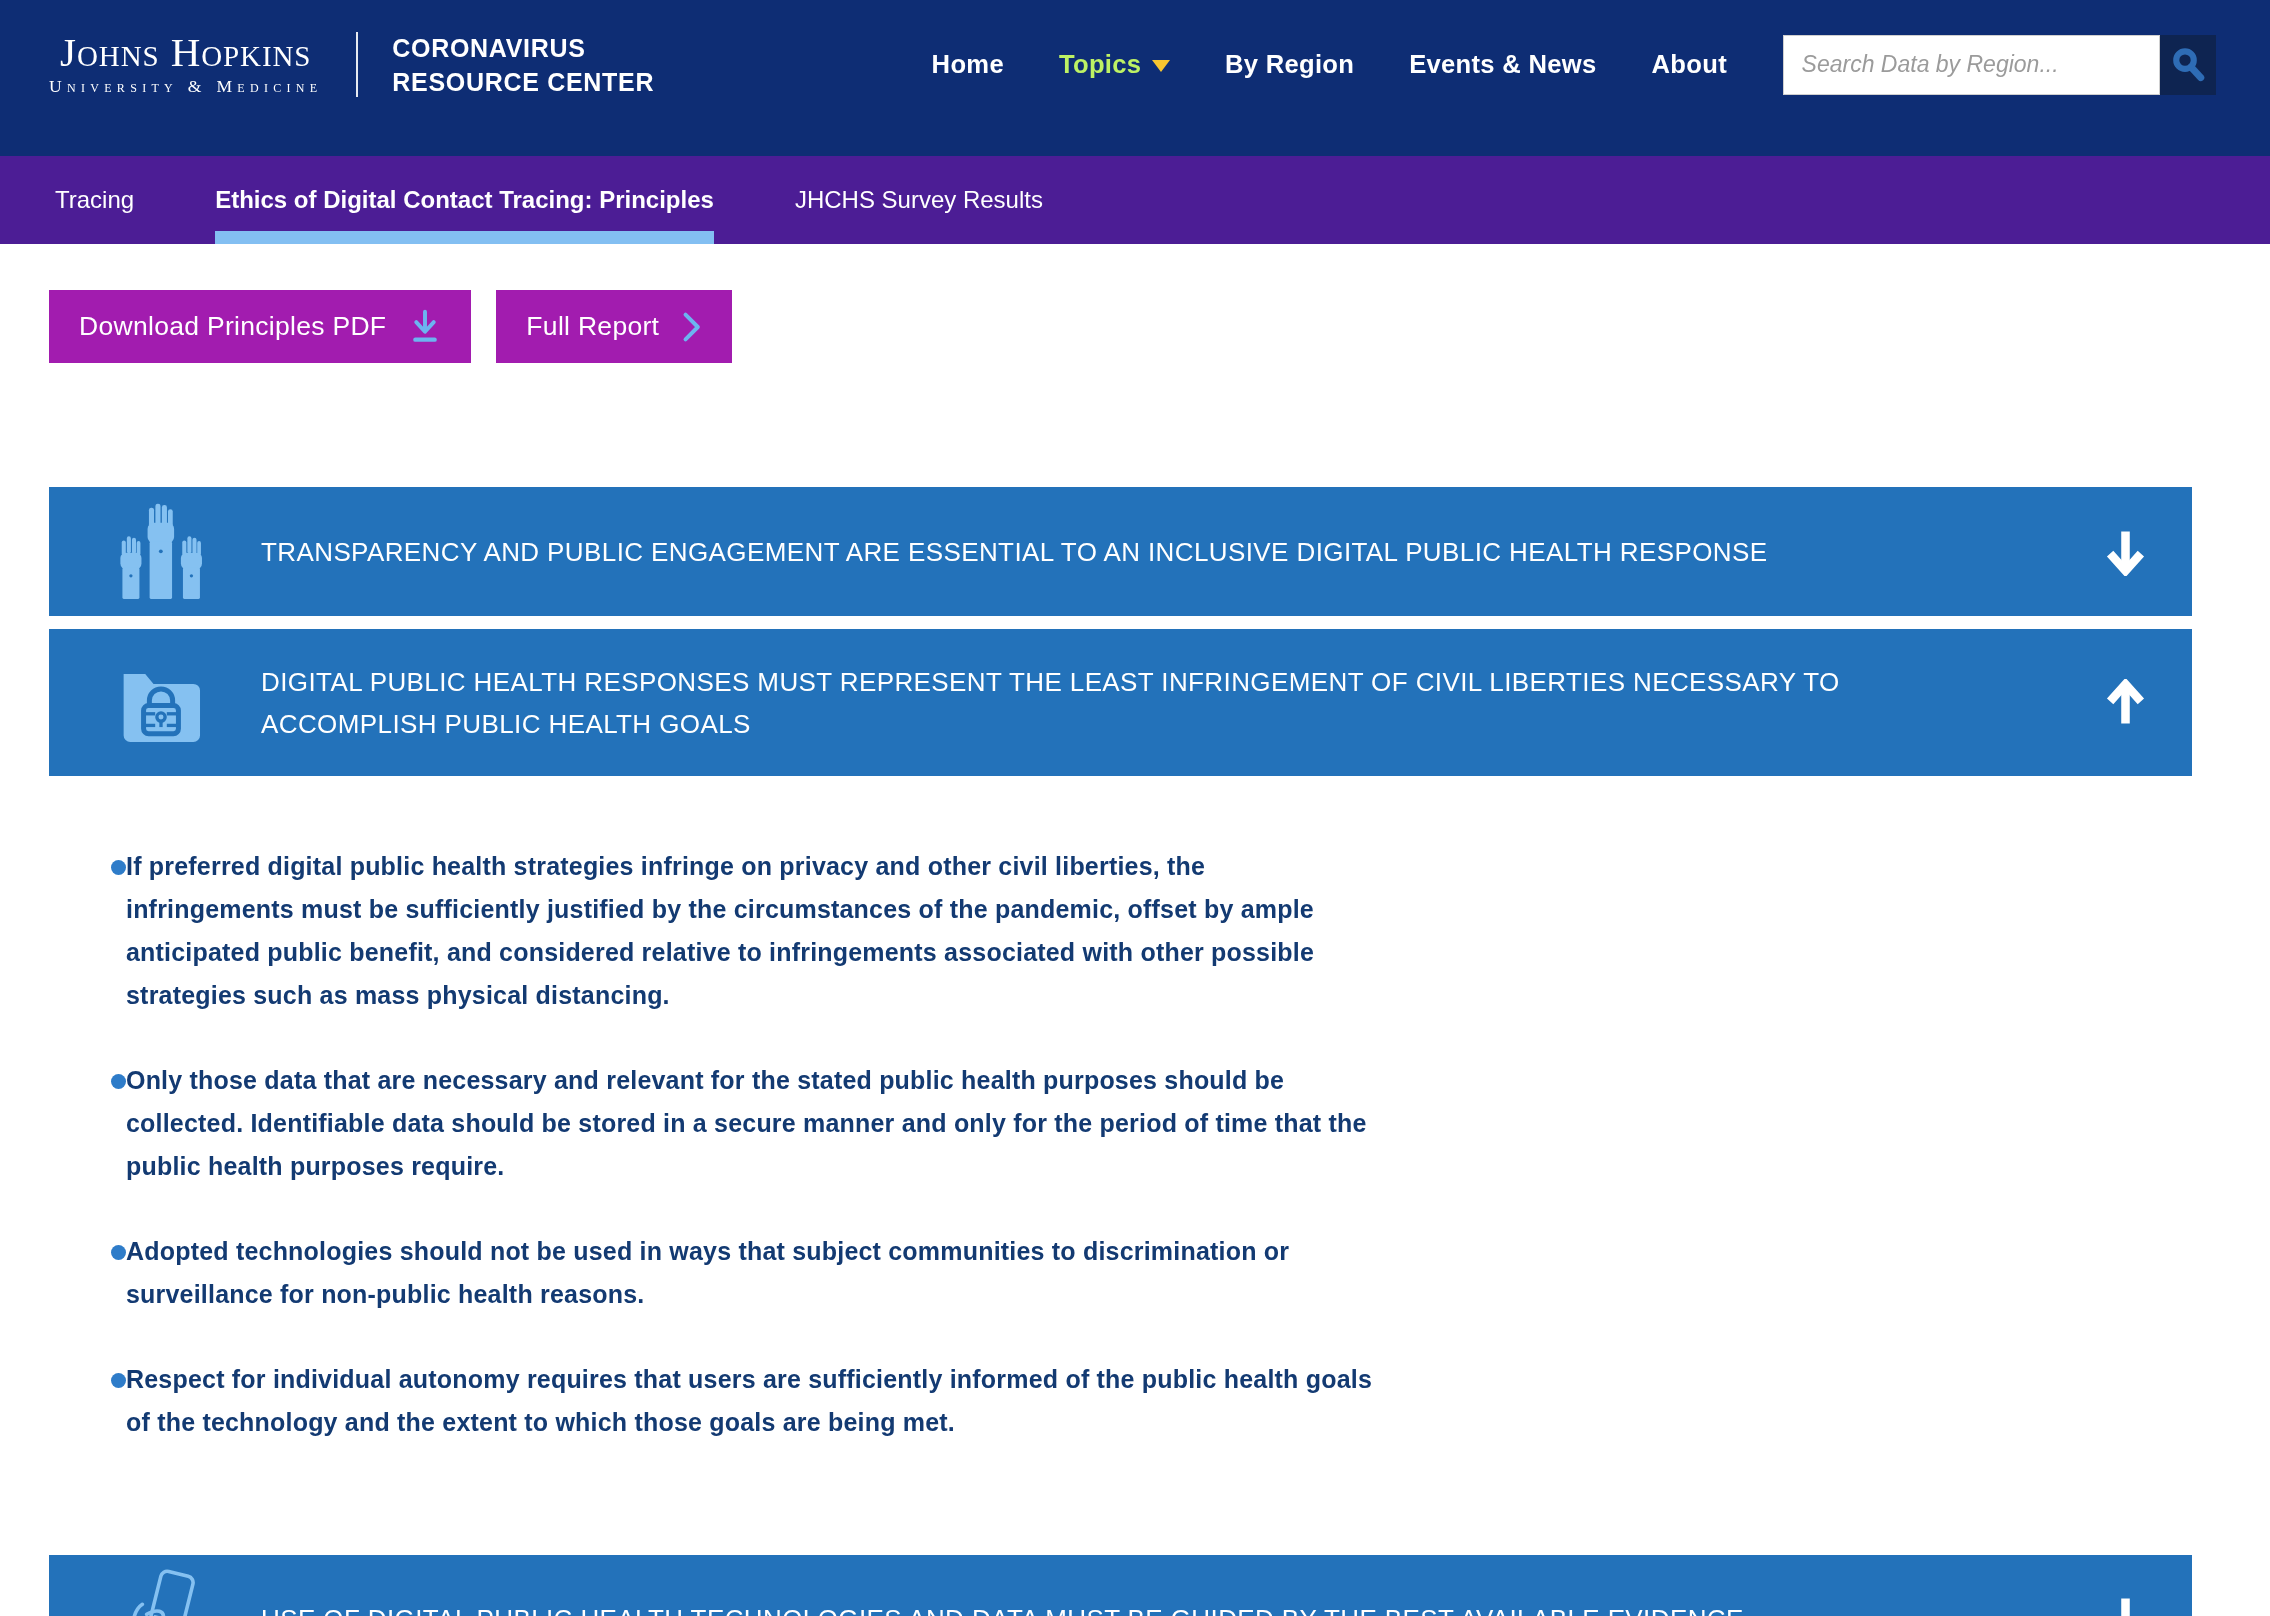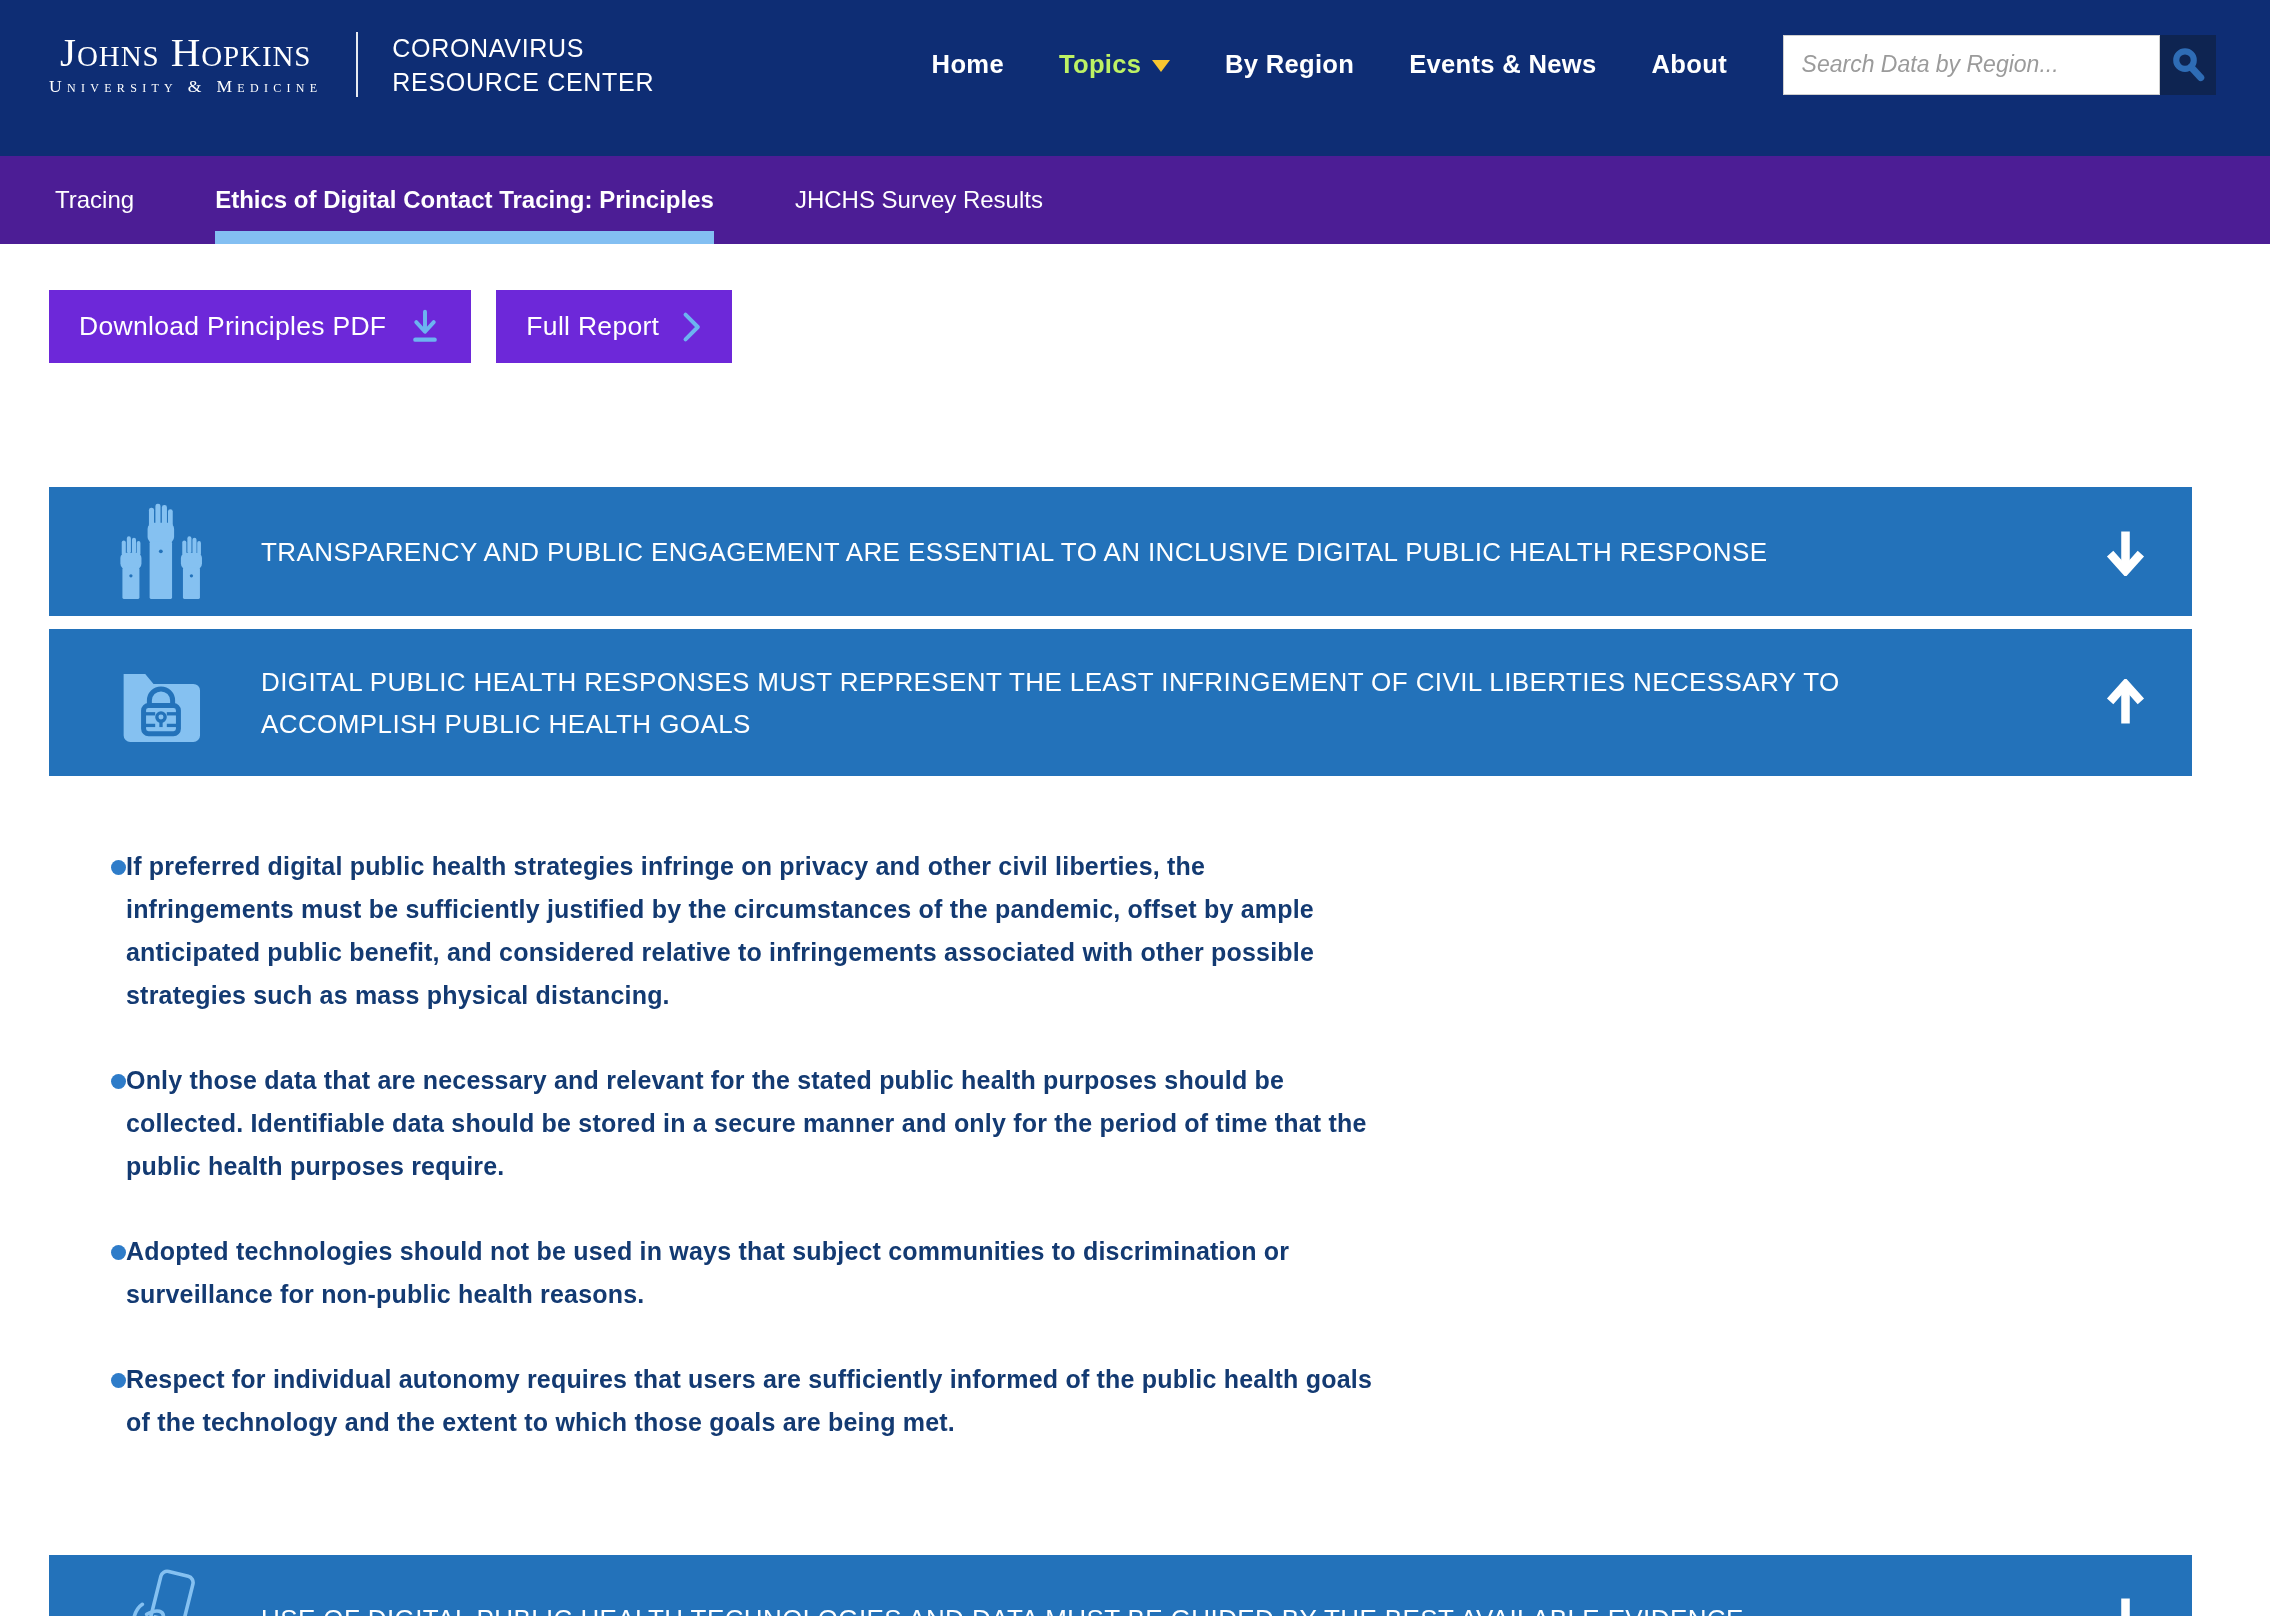--- a/index.html
+++ b/index.html
@@ -47,21 +47,21 @@
     letter-spacing: 5.3px;
     line-height: 25px;
   }
   .logo-divider {
     width: 1.8px;
     height: 65px;
     background: rgba(255,255,255,0.9);
   }
   .logo-site {
     color: #ffffff;
-    font-weight: normal;
+    font-weight: bold;
     font-size: 25px;
     letter-spacing: 0.7px;
     line-height: 34px;
   }
 
   .nav {
     margin-left: auto;
     display: flex;
     align-items: center;
     gap: 55px;
@@ -148,21 +148,21 @@
   .content {
     margin: 0 79px 0 49px; 
   }
 
   .toolbar {
     margin-top: 46px;
     display: flex;
     gap: 25px;
   }
   .btn-navy {
-    background: #6d28d9;
+    background: #a21caf;
     color: #ffffff;
     border: none;
     height: 73px;
     display: inline-flex;
     align-items: center;
     gap: 23px;
     font-family: "Liberation Sans", sans-serif;
     font-size: 26.5px;
     padding: 0 30px;
     cursor: pointer;

